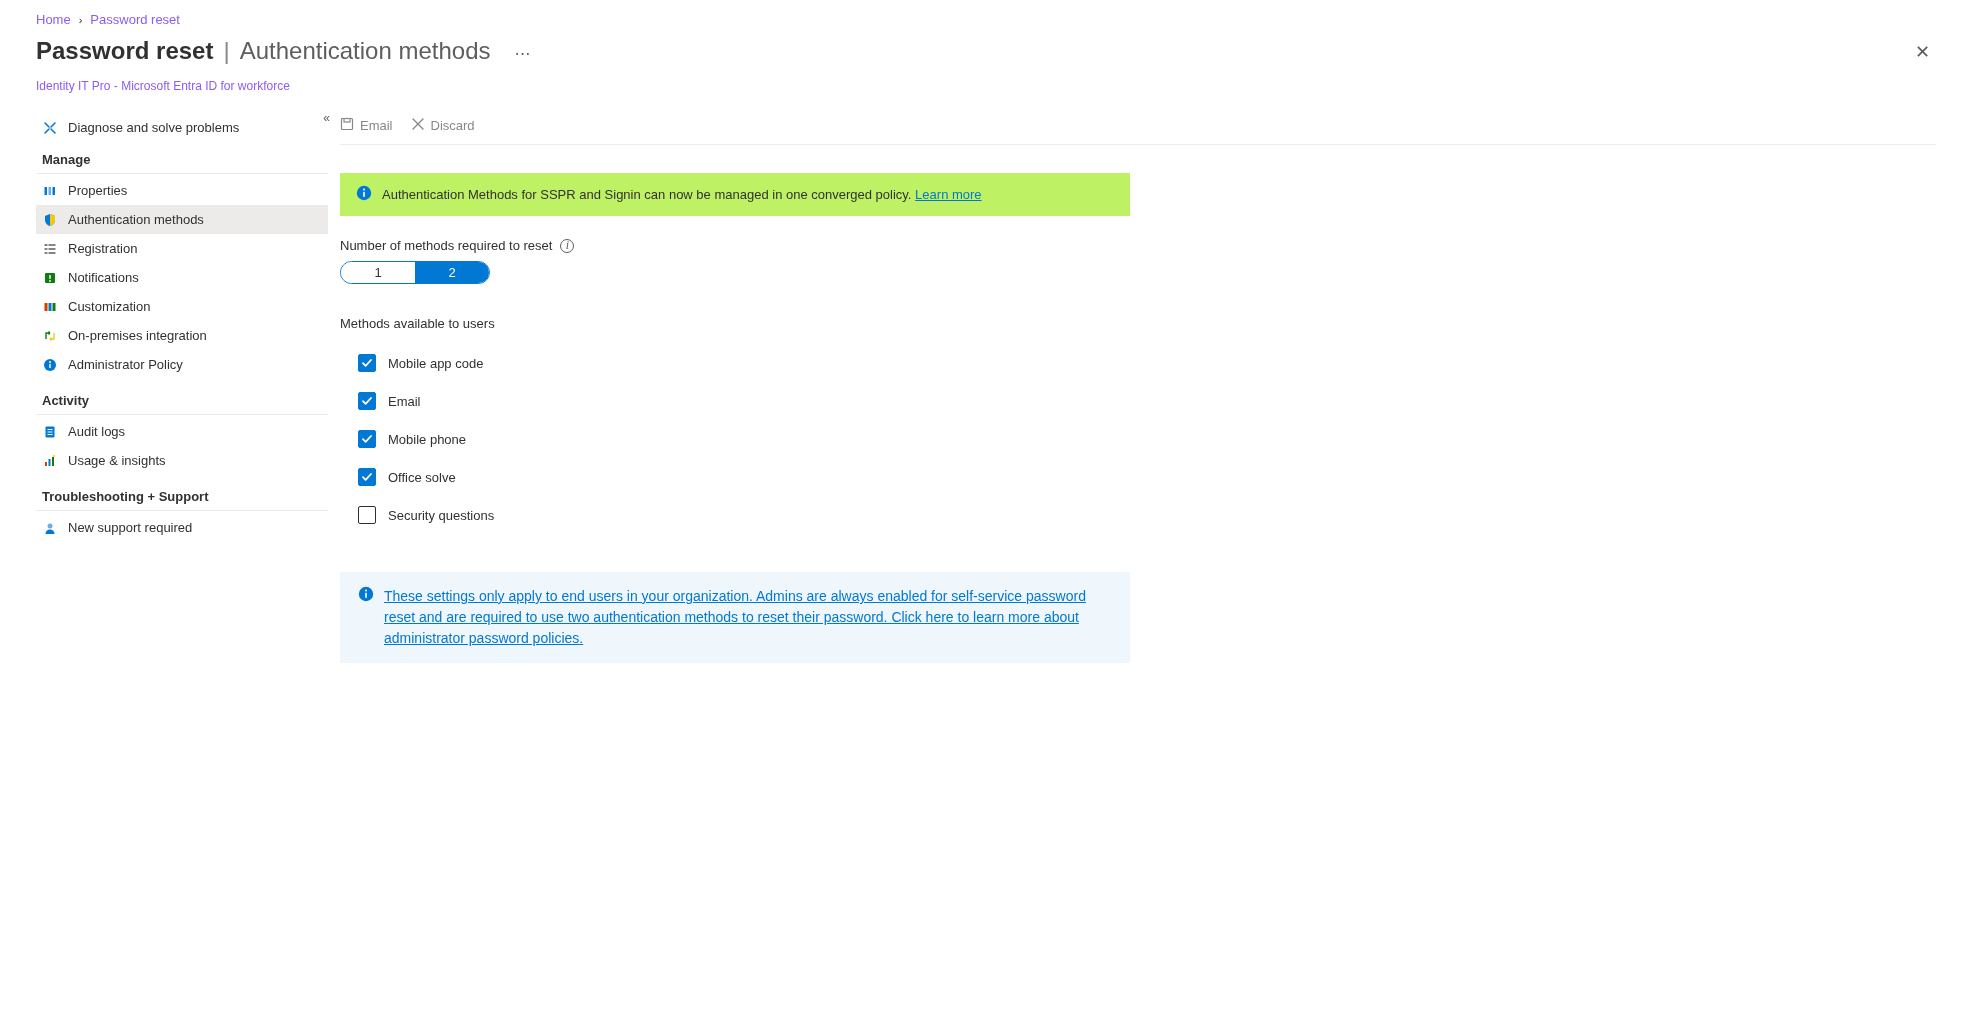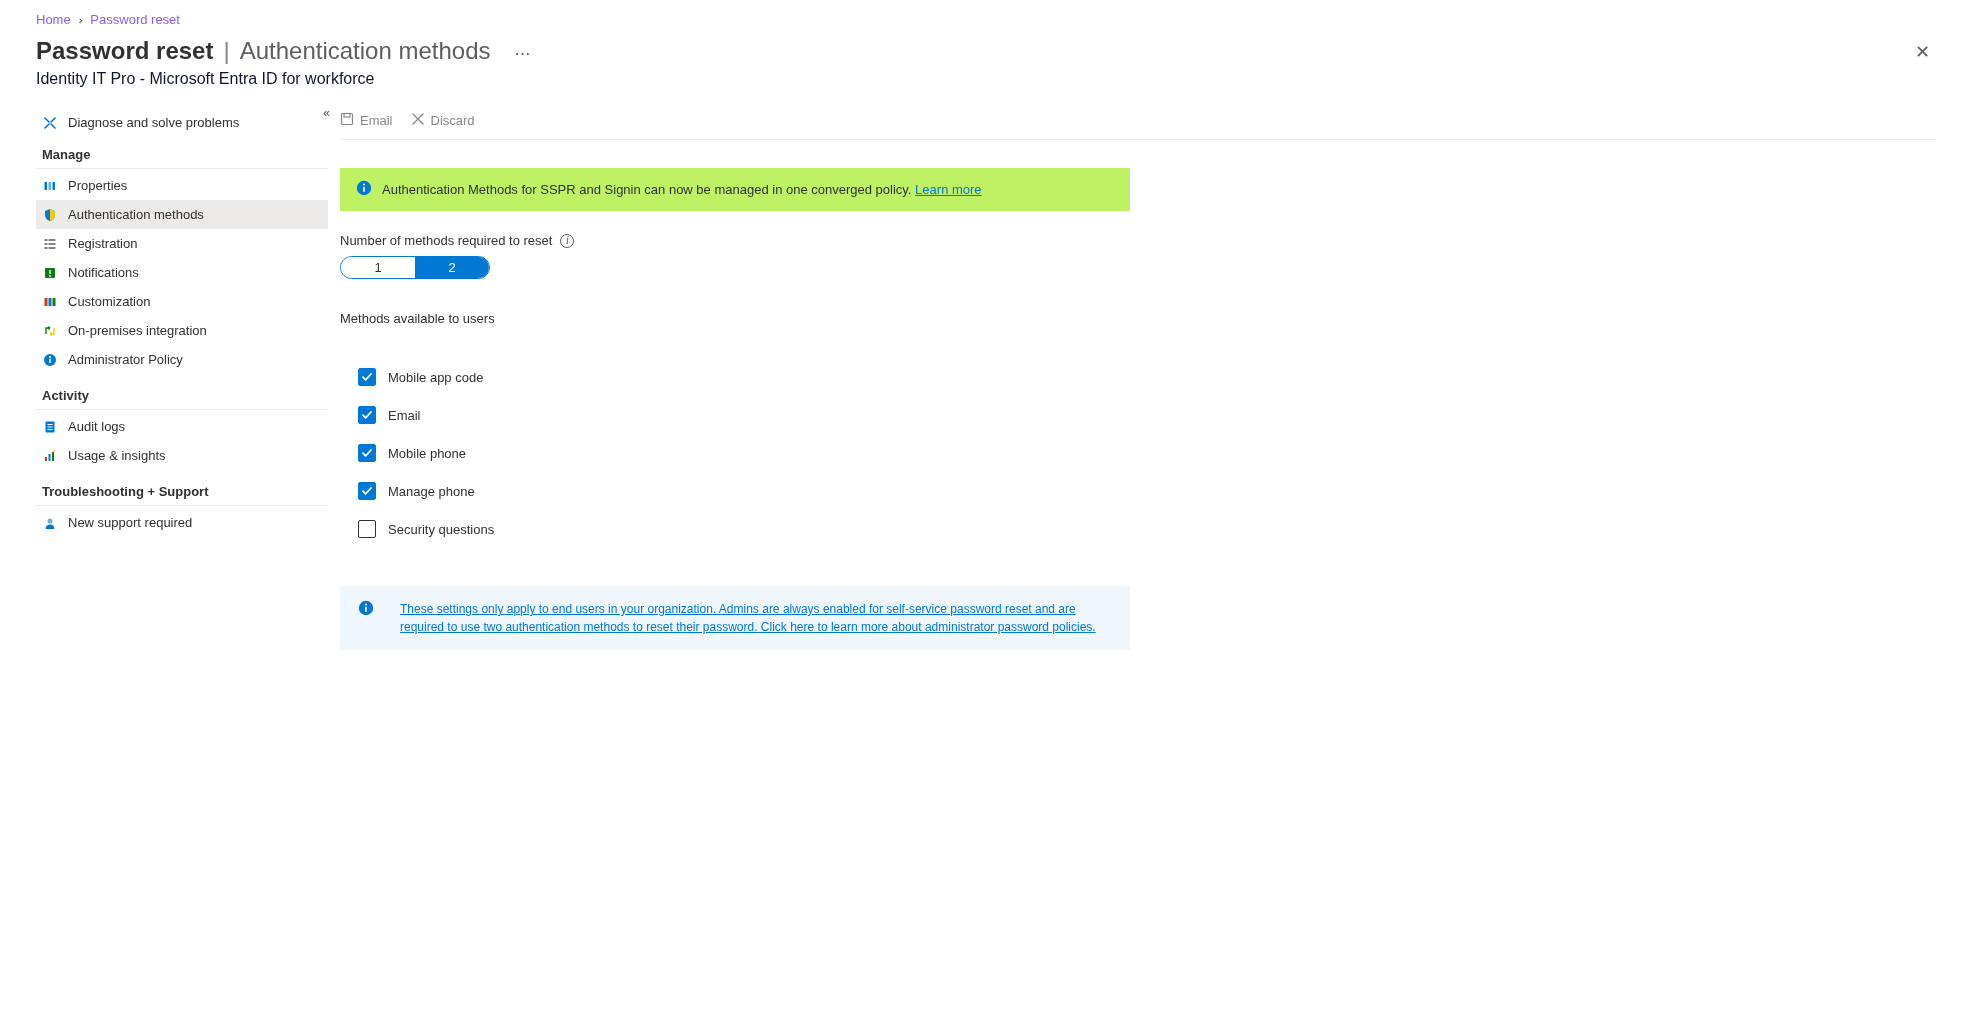--- a/index.html
+++ b/index.html
@@ -17,21 +17,21 @@
   .breadcrumb .sep { color: #323130; font-size: 11px; }
 
   
   .header-row { display: flex; align-items: flex-start; justify-content: space-between; }
   .header-left { display: flex; flex-direction: column; gap: 2px; }
   .header-title-line { display: flex; align-items: baseline; gap: 10px; }
   .title-strong { font-size: 24px; font-weight: 600; color: #323130; }
   .title-sep { font-size: 24px; font-weight: 300; color: #8a8886; }
   .title-light { font-size: 24px; font-weight: 400; color: #605e5c; }
   .title-more { font-size: 16px; color: #605e5c; letter-spacing: 2px; margin-left: 14px; cursor: pointer; }
-  .subtitle { font-size: 16px; color: #0f172a; margin-top: 3px; }
+  .subtitle { font-size: 12px; color: #8b5cf6; margin-top: 12px; }
   .close-x { font-size: 18px; color: #605e5c; cursor: pointer; padding: 6px; line-height: 1; }
 
   
   .body-row { display: flex; margin-top: 20px; }
   .sidebar { width: 304px; flex-shrink: 0; position: relative; padding-right: 12px; }
   .collapse-caret { position: absolute; right: 10px; top: -2px; color: #605e5c; cursor: pointer; font-size: 12px; }
   .content { flex: 1; min-width: 0; }
 
   .side-item {
     display: flex; align-items: center; gap: 10px;
@@ -55,31 +55,31 @@
   .info-banner .ic, .info-banner2 .ic { color: #0078d4; flex-shrink:0; }
   .info-banner a, .info-banner2 a { color: #0078d4; text-decoration: underline; }
 
   .field-label { font-size: 13px; color: #323130; display: flex; align-items: center; gap: 8px; }
   .field-label .hint-ic { color: #605e5c; font-size: 12px; border:1px solid #605e5c; border-radius:50%; width:14px; height:14px; display:inline-flex; align-items:center; justify-content:center; font-family: serif; font-style: italic;}
 
   .pill-toggle { display: inline-flex; border: 1px solid #0078d4; border-radius: 12px; overflow: hidden; margin-top: 8px; }
   .pill-opt { width: 74px; text-align: center; padding: 3px 0; font-size: 13px; cursor: pointer; background:#fff; color:#323130; }
   .pill-opt.active { background: #0078d4; color: #fff; }
 
-  .section-heading { font-size: 13px; color: #323130; margin-top: 32px; margin-bottom: 32px; }
+  .section-heading { font-size: 13px; color: #323130; margin-top: 32px; margin-bottom: 13px; }
 
   .check-row { display: flex; align-items: center; gap: 12px; padding: 10px 0 10px 18px; font-size: 13px; color: #323130; }
   .cbox { width: 18px; height: 18px; border: 1px solid #323130; border-radius: 2px; display:inline-flex; align-items:center; justify-content:center; cursor:pointer; }
   .cbox.checked { background: #0078d4; border-color: #0078d4; color:#fff; }
   .cbox svg { display:block; }
 
   .info-banner2 {
-    display: flex; align-items: flex-start; gap: 26px;
+    display: flex; align-items: flex-start; gap: 10px;
     background: #eff6fc; padding: 14px 18px; margin-top: 38px;
-    font-size: 12px; max-width: 790px;
+    font-size: 14px; max-width: 790px;
   }
   .info-banner2 .msg { line-height: 1.5; }
 </style>
 </head>
 <body>
 
 <div class="page">
 
   <nav class="breadcrumb">
     <a href="#">Home</a>
@@ -289,21 +289,21 @@
               </svg>
             </span>
             <span>Mobile phone</span>
           </div>
           <div class="check-row">
             <span class="cbox checked">
               <svg width="12" height="12" viewBox="0 0 12 12">
                 <path d="M2 6.2 L4.6 8.8 L10 3" stroke="#fff" stroke-width="1.8" fill="none" stroke-linecap="round" stroke-linejoin="round"></path>
               </svg>
             </span>
-            <span>Manage phone</span>
+            <span>Office solve</span>
           </div>
           <div class="check-row">
             <span class="cbox"></span>
             <span>Security questions</span>
           </div>
         </div>
 
       <div class="info-banner2">
         <span class="ic">
           <svg width="16" height="16" viewBox="0 0 16 16">

